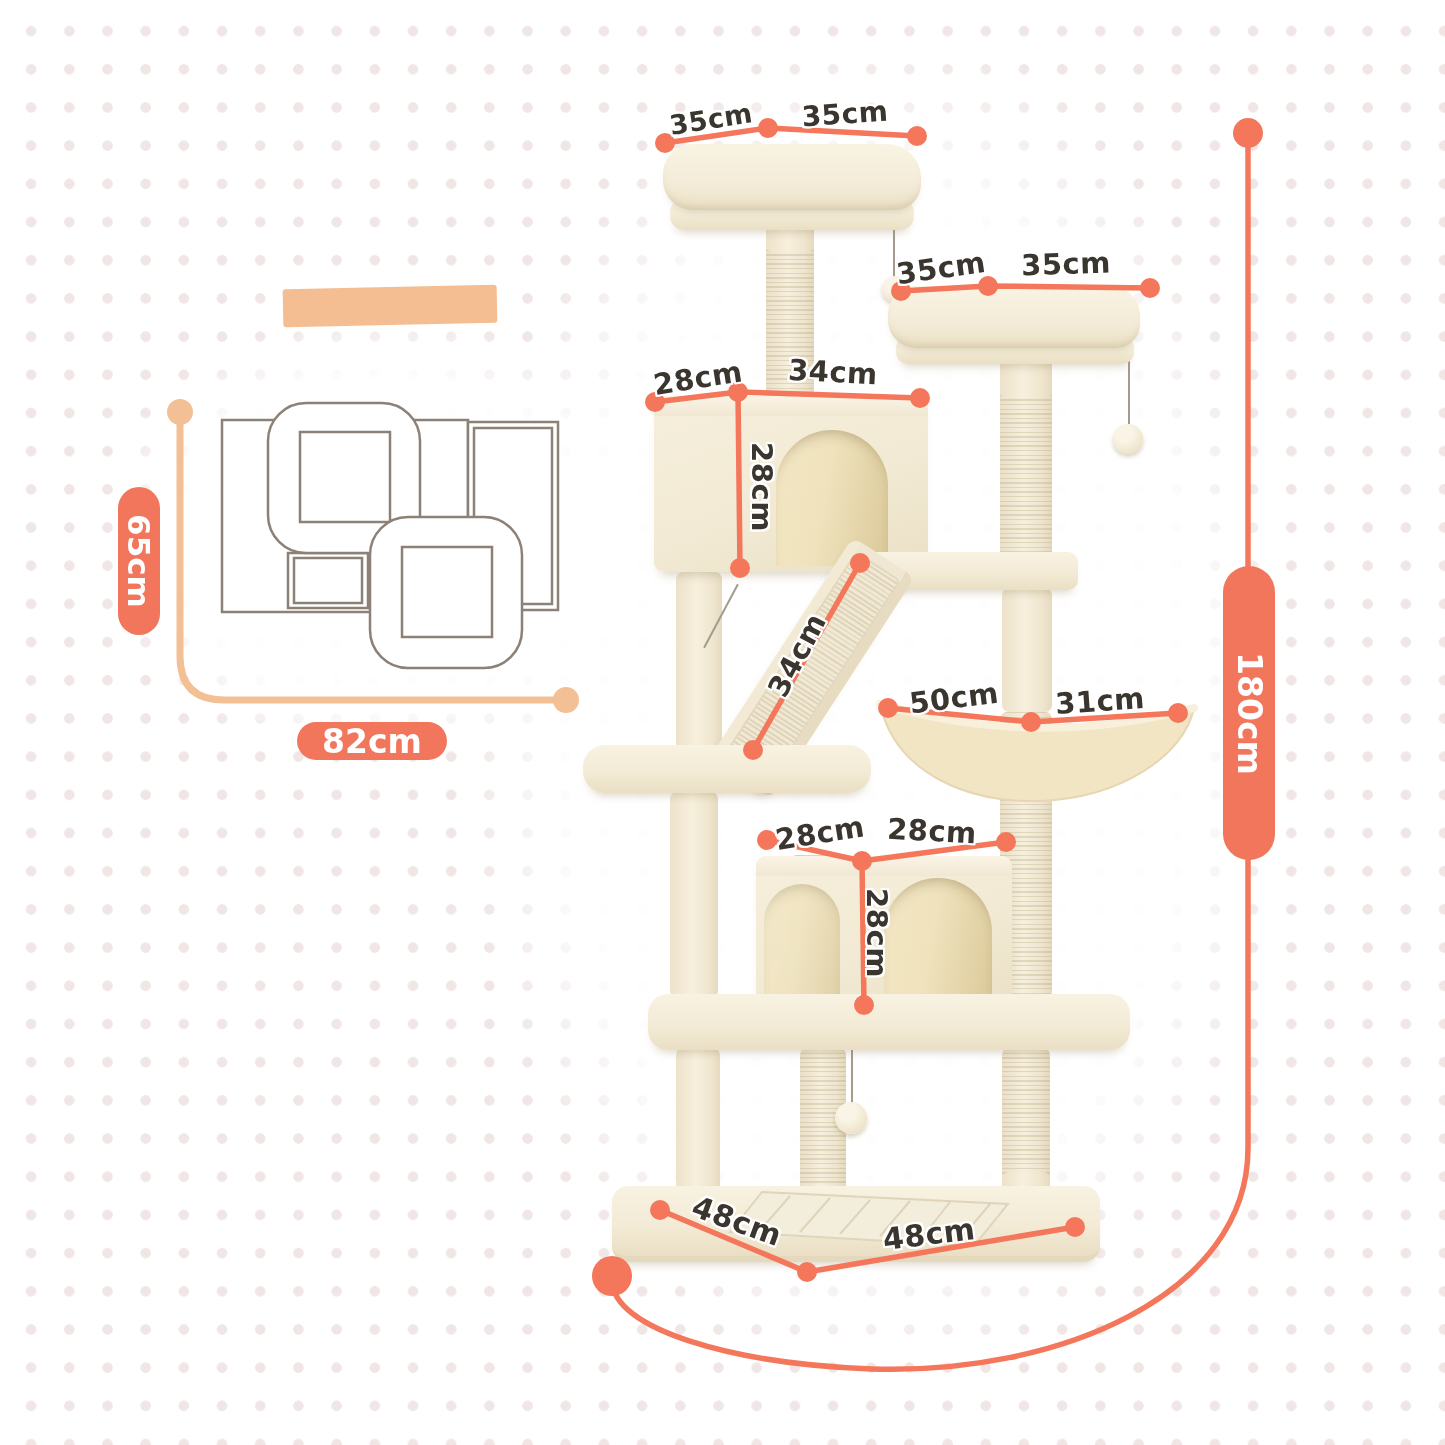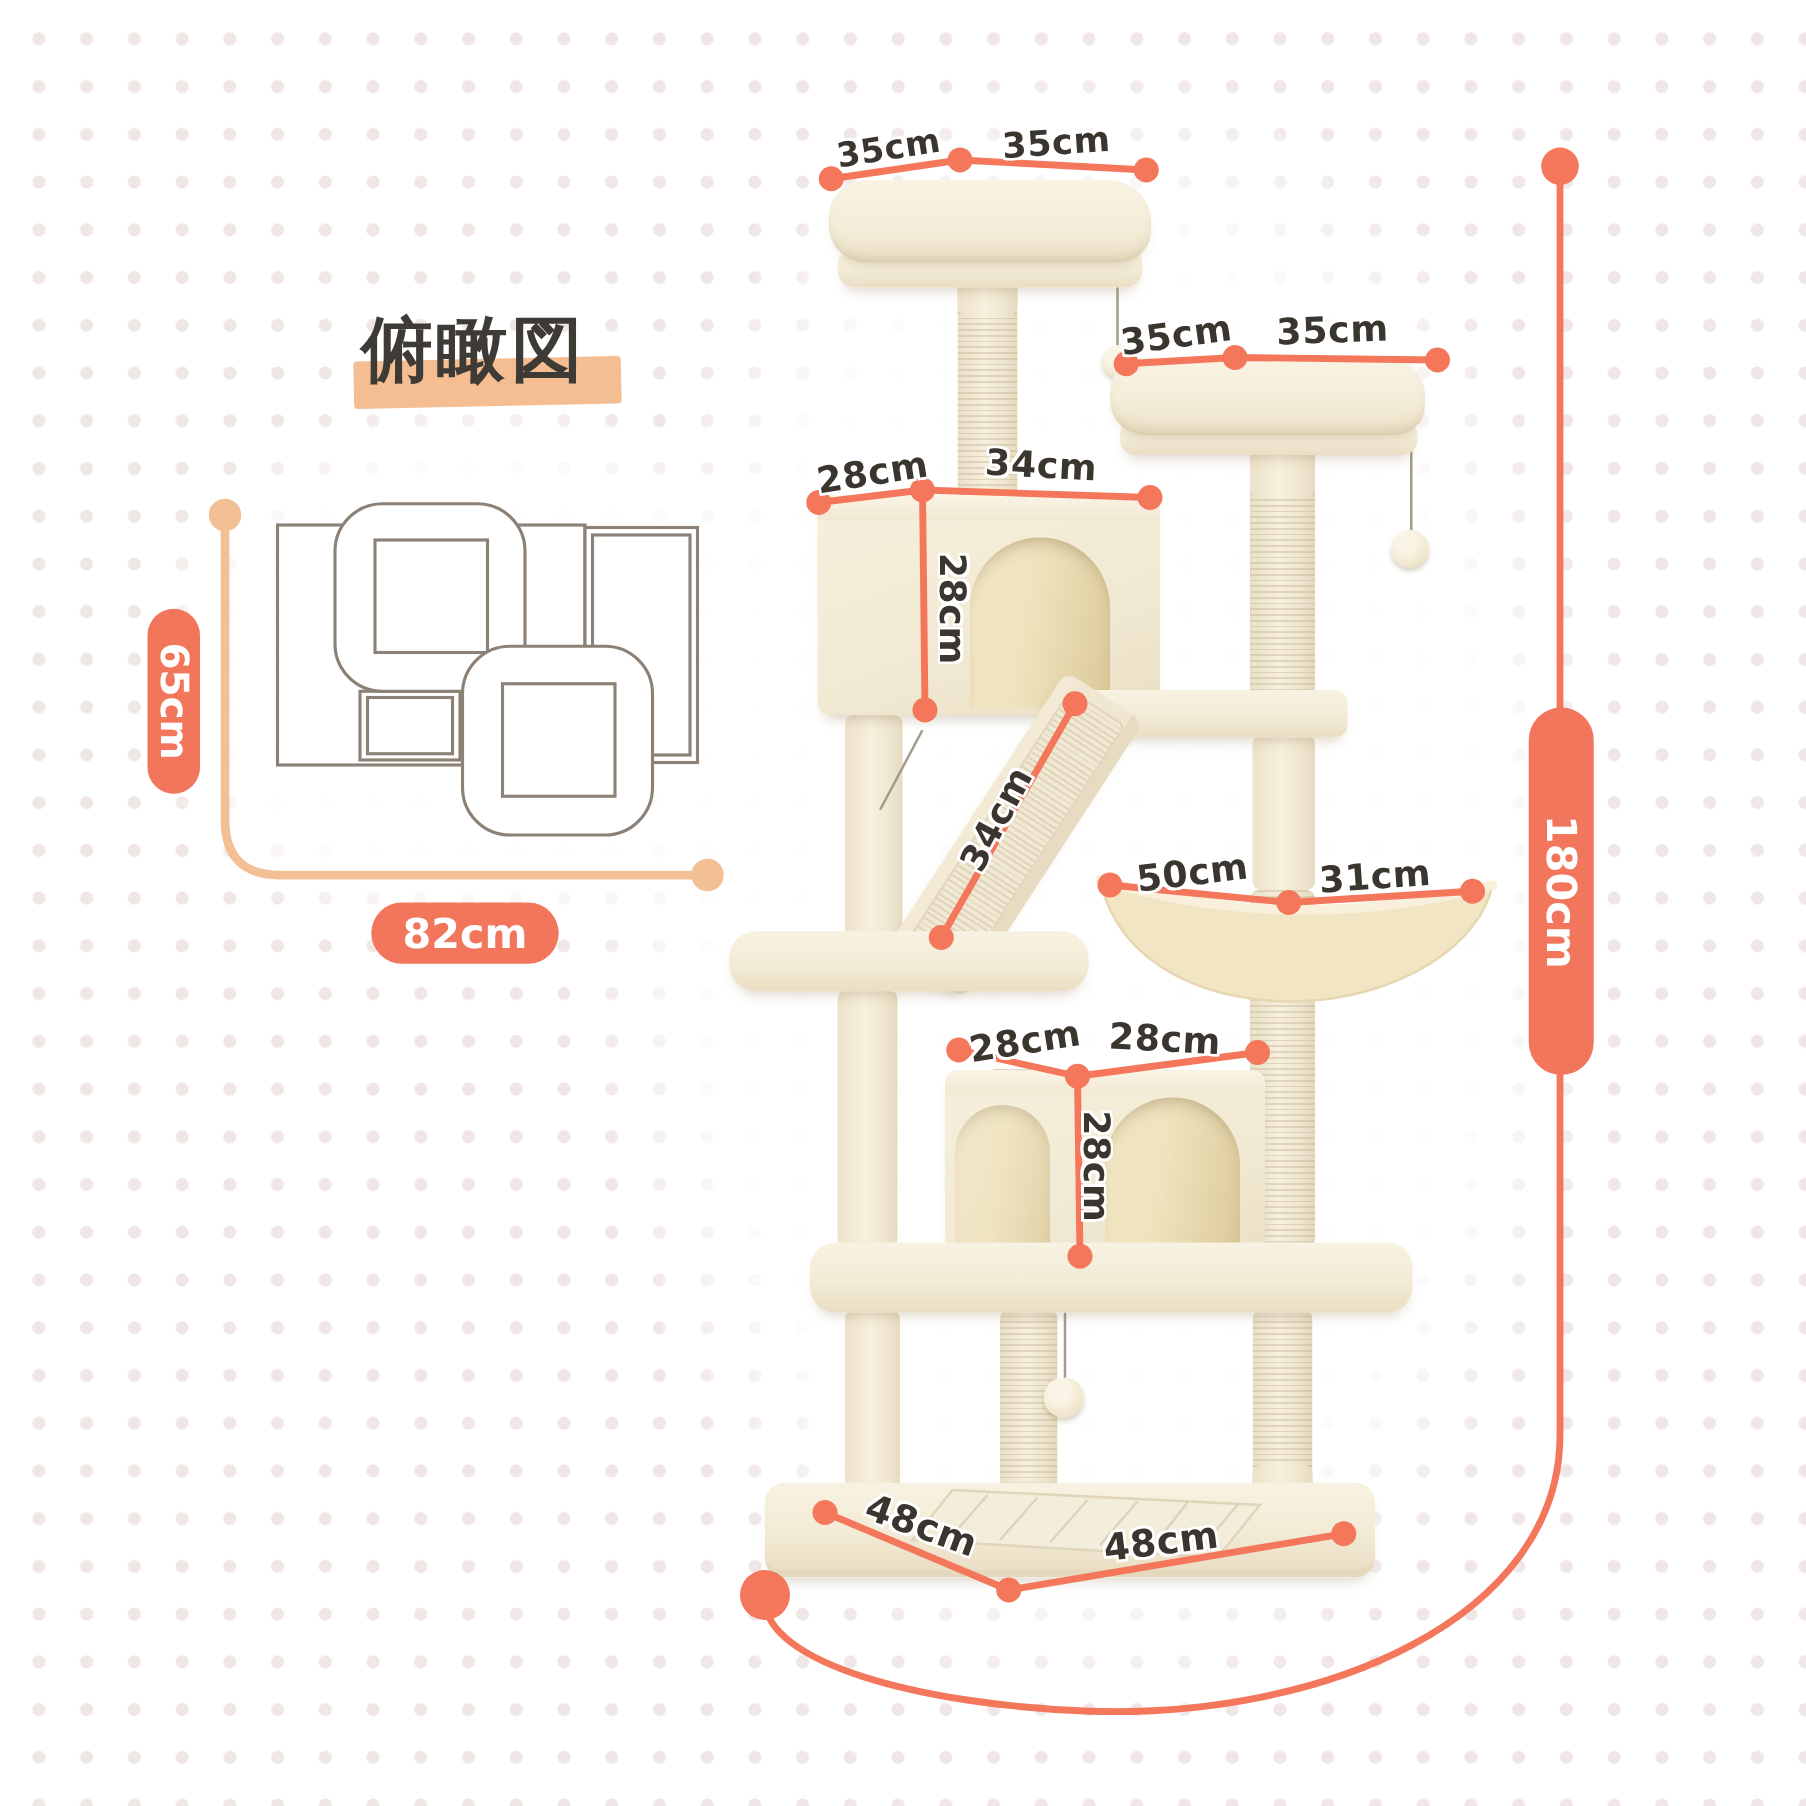--- a/index.html
+++ b/index.html
@@ -181,27 +181,26 @@
     <circle cx="660" cy="1210" r="10"></circle>
       <circle cx="807" cy="1272" r="10"></circle>
       <circle cx="1075" cy="1227" r="10"></circle>
     <circle cx="1248" cy="133" r="15"></circle>
       <circle cx="612" cy="1276" r="20"></circle>
   </g>
 </svg>
 
 <div class="titleWrap">
   <div class="titleHighlight"></div>
-  <div class="titleText">俯瞰図</div>
 </div>
 
 <div class="pill vert" style="left:118px;top:487px;width:42px;height:148px;font-size:31px;">
   <span>65cm</span>
 </div>
-<div class="pill" style="left:297px;top:722px;width:150px;height:49px;font-size:33px;">
+<div class="pill" style="left:297px;top:722px;width:150px;height:38px;font-size:33px;">
   <span>82cm</span>
 </div>
 <div class="pill vert" style="left:1223px;top:566px;width:52px;height:294px;font-size:33px;">
   <span>180cm</span>
 </div>
 
 <span class="dim" style="left:711px;top:119px;transform:translate(-50%,-50%) rotate(-9deg);font-size:27px;">35cm</span>
 <span class="dim" style="left:845px;top:114px;transform:translate(-50%,-50%) rotate(-4deg);font-size:28px;">35cm</span>
 <span class="dim" style="left:941px;top:268px;transform:translate(-50%,-50%) rotate(-8deg);">35cm</span>
 <span class="dim" style="left:1066px;top:264px;transform:translate(-50%,-50%) rotate(-2deg);">35cm</span>

